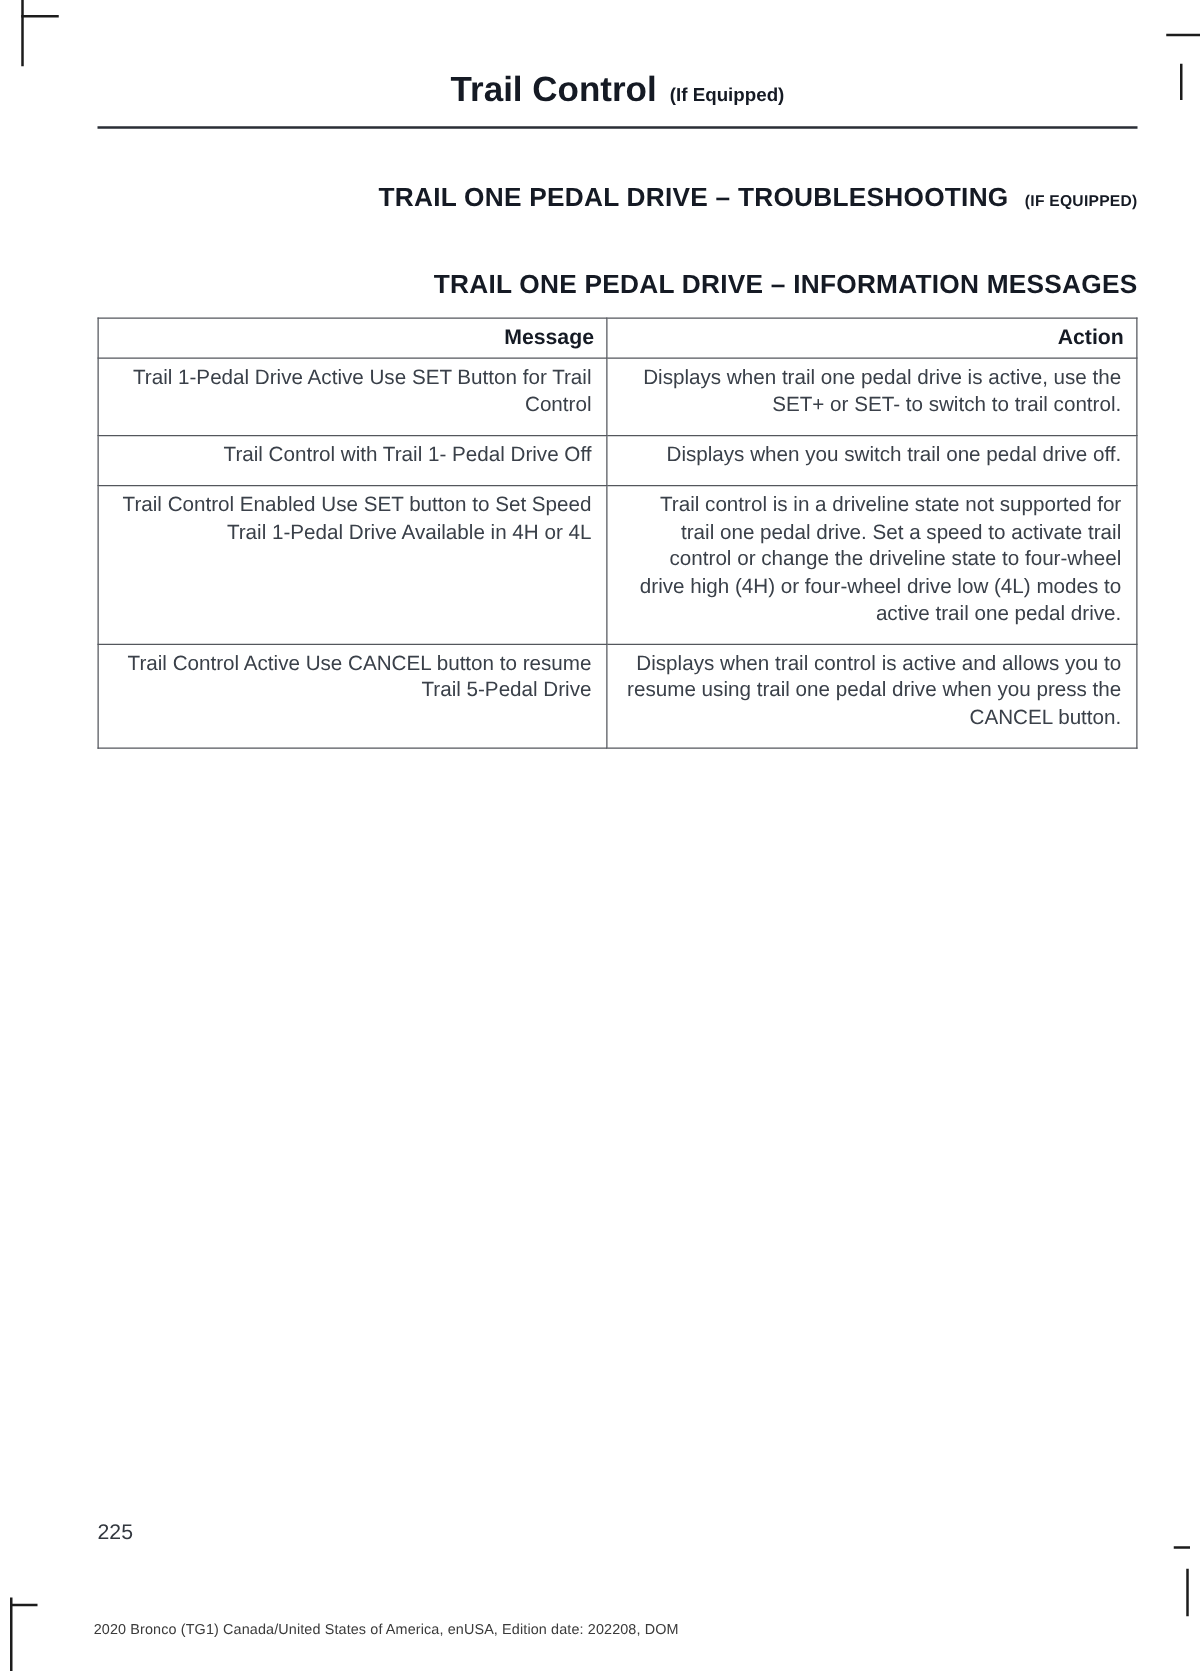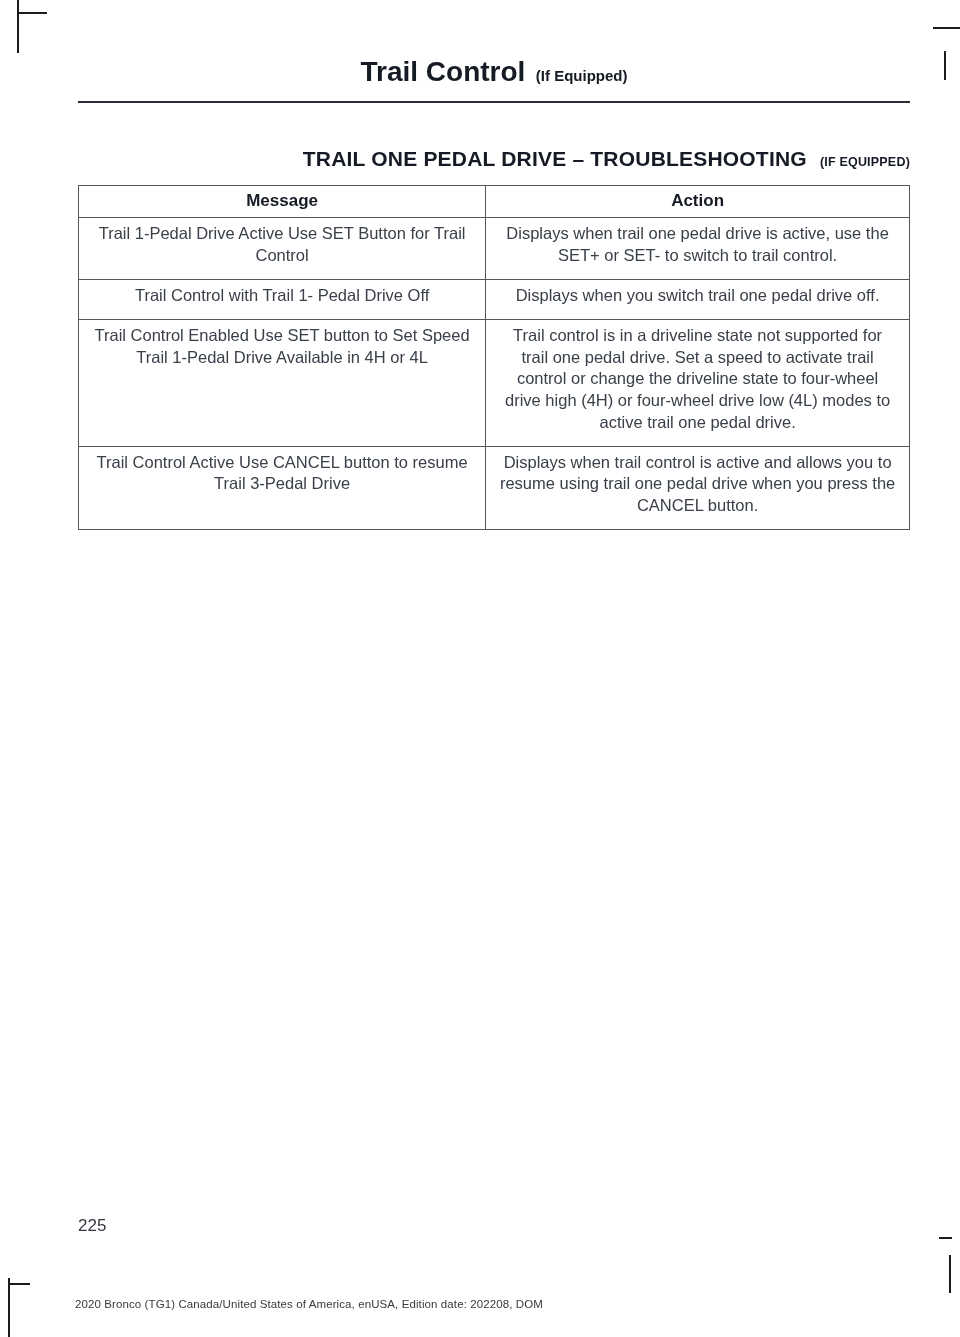--- a/index.html
+++ b/index.html
@@ -53,21 +53,21 @@
     margin-left: 7px;
   }
   
   table.info-table {
     width: 100%;
     border-collapse: collapse;
     margin-top: 14px;
   }
   .info-table th, .info-table td {
     border: 1px solid #54575d;
-    text-align: center;
+    text-align: right;
     vertical-align: top;
     font-size: 16.5px;
     line-height: 1.32;
   }
   .info-table th {
     font-weight: bold;
     font-size: 17px;
     color: #151a24;
     padding: 4px 10px 5px;
   }
@@ -134,20 +134,21 @@
       <span class="doc-title">Trail Control</span>
       <span class="doc-title-suffix">(If Equipped)</span>
       <hr class="header-rule">
     </header>
 
     <h2 class="section-heading">
       <span>TRAIL ONE PEDAL DRIVE – TROUBLESHOOTING</span>
       <span class="section-suffix">(IF EQUIPPED)</span>
     </h2>
 
+    <h2 class="section-heading second">TRAIL ONE PEDAL DRIVE – INFORMATION MESSAGES</h2>
 
     <table class="info-table">
       <thead>
         <tr>
           <th class="col-message">Message</th>
           <th class="col-action">Action</th>
         </tr>
       </thead>
       <tbody>
         <tr>
@@ -156,21 +157,21 @@
         </tr>
         <tr>
           <td>Trail Control with Trail 1- Pedal Drive Off</td>
           <td>Displays when you switch trail one pedal drive off.</td>
         </tr>
         <tr>
           <td>Trail Control Enabled Use SET button to Set Speed Trail 1-Pedal Drive Available in 4H or 4L</td>
           <td>Trail control is in a driveline state not supported for trail one pedal drive. Set a speed to activate trail control or change the driveline state to four-wheel drive high (4H) or four-wheel drive low (4L) modes to active trail one pedal drive.</td>
         </tr>
         <tr>
-          <td>Trail Control Active Use CANCEL button to resume Trail 3-Pedal Drive</td>
+          <td>Trail Control Active Use CANCEL button to resume Trail 5-Pedal Drive</td>
           <td>Displays when trail control is active and allows you to resume using trail one pedal drive when you press the CANCEL button.</td>
         </tr>
       </tbody>
     </table>
 
   </div>
 
   <div class="page-number">225</div>
 
   <div class="edition">2020 Bronco (TG1) Canada/United States of America, enUSA, Edition date: 202208, DOM</div>

